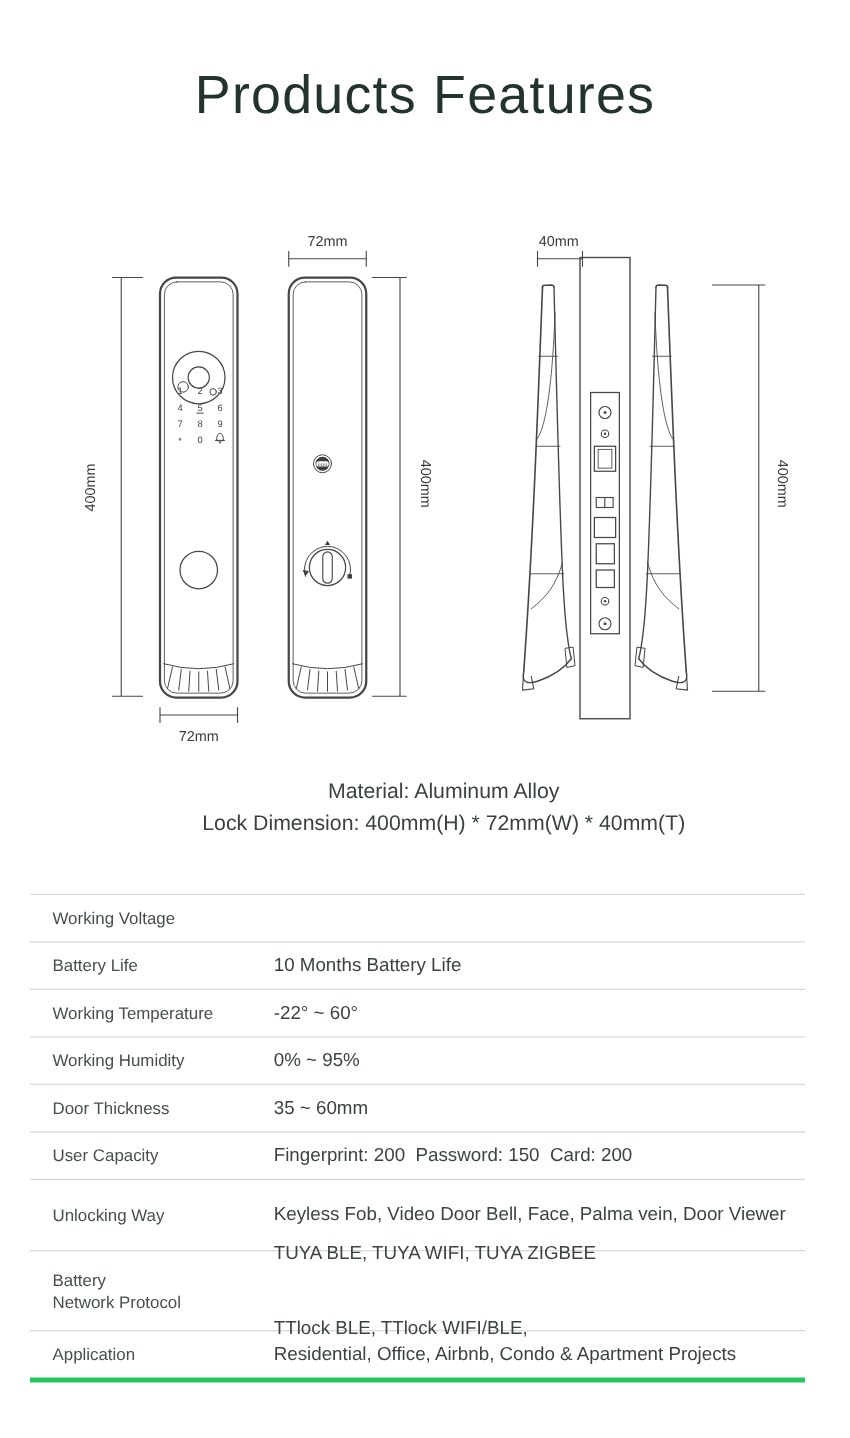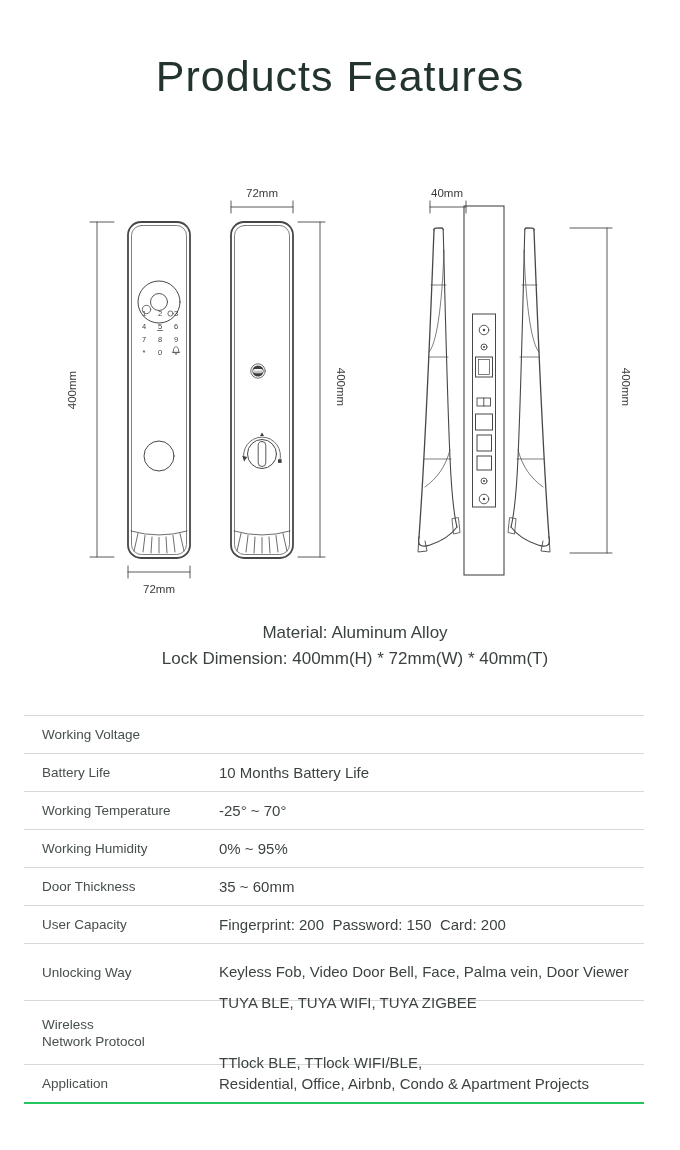--- a/index.html
+++ b/index.html
@@ -13,21 +13,21 @@
   }
   .drawings-svg{position:absolute;top:150px;left:0;}
   .summary-block{
     position:absolute;top:620px;left:15px;width:100%;text-align:center;
     font-size:17px;line-height:26px;color:#39423d;
   }
   .specs-table{
     position:absolute;top:715px;left:24px;width:620px;color:#39423d;
   }
   .spec-row{display:flex;align-items:center;border-top:1px solid #d8d8d8;}
-  .spec-row.last{border-bottom:2px solid #22c55e;}
+  .spec-row.last{border-bottom:4px solid #22c55e;}
   .h37{height:37px}.h56{height:56px}.h63{height:63px}
   .spec-label{width:177px;box-sizing:border-box;padding-left:18px;
     font-size:13.5px;line-height:17px;color:#464f4a;}
   .spec-value{flex:1;box-sizing:border-box;padding-left:18px;
     font-size:15px;line-height:20px;color:#3b433f;white-space:pre-wrap;}
   svg text{font-family:"Liberation Sans", sans-serif;}
   .dim-text{font-size:11.5px;fill:#3a3a3a;}
   .key-text{font-size:7.5px;fill:#3f3f3f;}
 </style>
 </head>
@@ -208,21 +208,21 @@
       <div class="spec-label">
           <div>Battery Life</div>
         </div>
       <div class="spec-value"><div>10 Months Battery Life</div></div>
     </div>
 
     <div class="spec-row h37">
       <div class="spec-label">
           <div>Working Temperature</div>
         </div>
-      <div class="spec-value"><div>-25° ~ 70°</div></div>
+      <div class="spec-value"><div>-22° ~ 60°</div></div>
     </div>
 
     <div class="spec-row h37">
       <div class="spec-label">
           <div>Working Humidity</div>
         </div>
       <div class="spec-value"><div>0% ~ 95%</div></div>
     </div>
 
     <div class="spec-row h37">
@@ -243,21 +243,21 @@
       <div class="spec-label">
           <div>Unlocking Way</div>
         </div>
       <div class="spec-value">
         <div>Keyless Fob, Video Door Bell, Face, Palma vein, Door Viewer</div>
       </div>
     </div>
 
     <div class="spec-row h63">
       <div class="spec-label">
-        <div>Wireless</div>
+        <div>Battery</div>
         <div>Network Protocol</div>
       </div>
       <div class="spec-value">
         <div>TUYA BLE, TUYA WIFI, TUYA ZIGBEE</div>
         <div>TTlock BLE, TTlock WIFI/BLE,</div>
       </div>
     </div>
 
     <div class="spec-row h37 last">
       <div class="spec-label">

